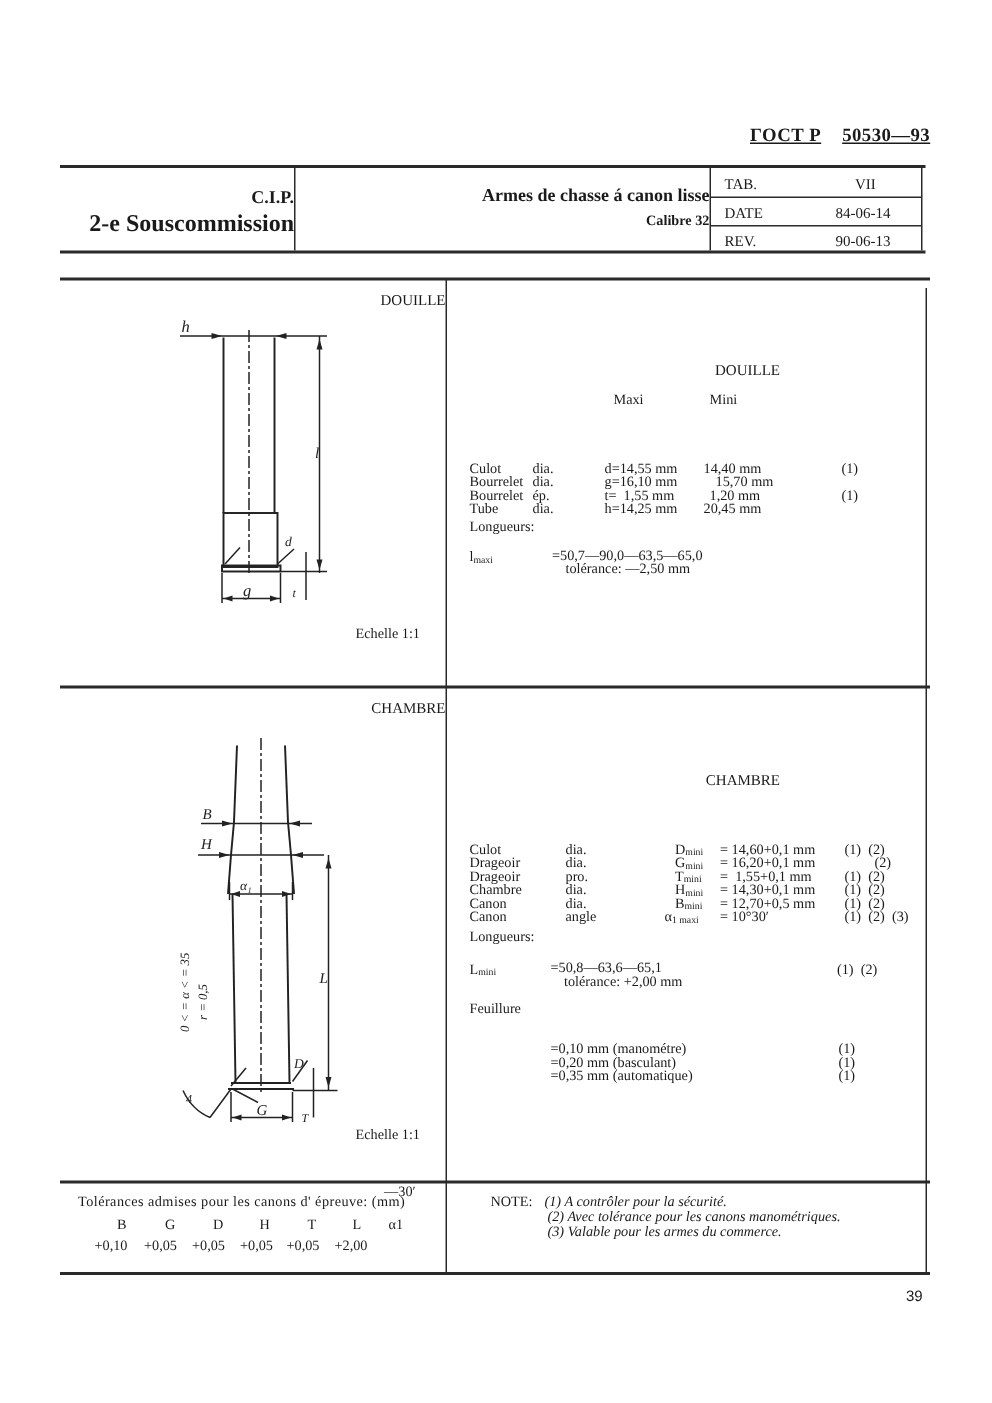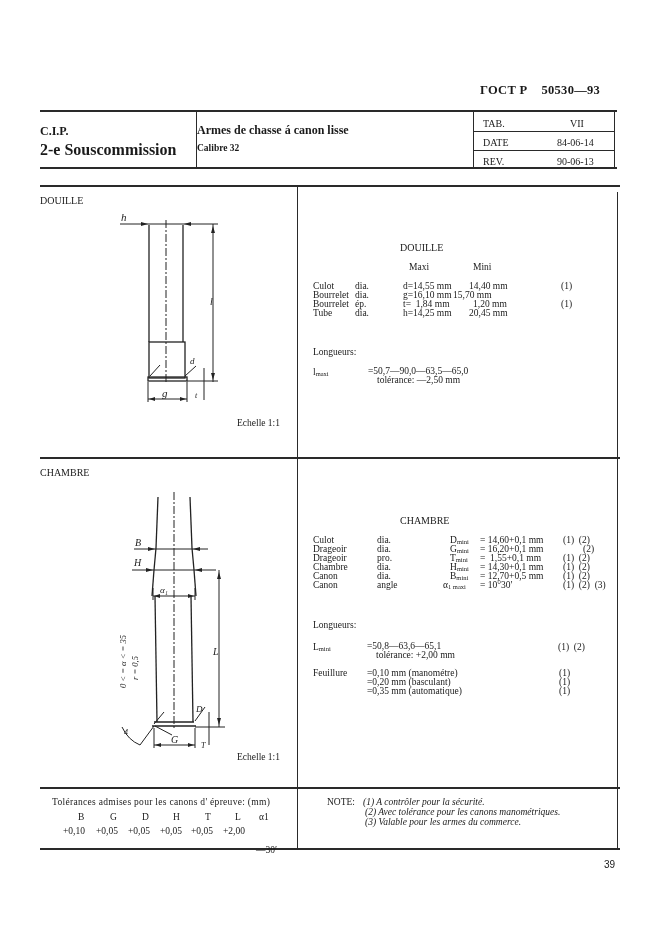--- a/index.html
+++ b/index.html
@@ -1,27 +1,27 @@
 <!DOCTYPE html>
 <html><head>
 <meta charset="utf-8">
 <style>
   html, body { margin:0; padding:0; background:#ffffff; }
   body { width:661px; height:935px; position:relative; overflow:hidden;
          font-family:"Liberation Serif","DejaVu Serif",serif; color:#1a1a1a; }
   .abs { position:absolute; }
-  .hdr-std { left:480px; top:83px; font-size:12.5px; font-weight:bold; letter-spacing:0.3px; }
+  .hdr-std { left:500px; top:83px; font-size:12.5px; font-weight:bold; letter-spacing:0.3px;text-decoration:underline; }
   .hdr-std span { margin-right:14px; }
   .hl { position:absolute; background:#2a2a2a; }
   .vl { position:absolute; background:#2a2a2a; }
-  .c { text-align:left; }
+  .c { text-align:right; }
   .small { font-size:9.5px; }
   .t10 { font-size:10px; }
   .bold { font-weight:bold; }
-  .row { position:absolute; white-space:nowrap; font-size:9.5px; line-height:9.5px; }
+  .row { position:absolute; white-space:nowrap; font-size:9.5px; line-height:9.5px;margin-top:27px; }
   svg { position:absolute; overflow:visible; }
   sub { font-size:6.5px; vertical-align:-1px; }
 </style>
 </head>
 <body>
 
 <div class="abs hdr-std">
   <span>ГОСТ Р</span><span style="margin-right:0">50530—93</span>
 </div>
 
@@ -108,27 +108,27 @@
     <span class="abs" style="left:0">Culot</span>
     <span class="abs" style="left:42px">dia.</span>
     <span class="abs" style="left:90px">d=14,55 mm</span>
     <span class="abs" style="left:156px">14,40 mm</span>
     <span class="abs" style="left:248px">(1)</span>
   </div>
   <div class="row" style="top:291px; left:313px;">
     <span class="abs" style="left:0">Bourrelet</span>
     <span class="abs" style="left:42px">dia.</span>
     <span class="abs" style="left:90px">g=16,10 mm</span>
-    <span class="abs" style="left:140px">15,70 mm</span>
+    <span class="abs" style="left:164px">15,70 mm</span>
     <span class="abs" style="left:248px"></span>
   </div>
   <div class="row" style="top:300px; left:313px;">
     <span class="abs" style="left:0">Bourrelet</span>
     <span class="abs" style="left:42px">ép.</span>
-    <span class="abs" style="left:90px; white-space:pre">t=  1,84 mm</span>
+    <span class="abs" style="left:90px; white-space:pre">t=  1,55 mm</span>
     <span class="abs" style="left:160px">1,20 mm</span>
     <span class="abs" style="left:248px">(1)</span>
   </div>
   <div class="row" style="top:309px; left:313px;">
     <span class="abs" style="left:0">Tube</span>
     <span class="abs" style="left:42px">dia.</span>
     <span class="abs" style="left:90px">h=14,25 mm</span>
     <span class="abs" style="left:156px">20,45 mm</span>
     <span class="abs" style="left:248px"></span>
   </div>
@@ -291,21 +291,21 @@
   <span class="abs small" style="left:235px; top:812px;">L</span>
   <span class="abs small" style="left:259px; top:812px;">α1</span>
 </div>
 <div>
   <span class="abs small" style="left:63px; top:826px;">+0,10</span>
   <span class="abs small" style="left:96px; top:826px;">+0,05</span>
   <span class="abs small" style="left:128px; top:826px;">+0,05</span>
   <span class="abs small" style="left:160px; top:826px;">+0,05</span>
   <span class="abs small" style="left:191px; top:826px;">+0,05</span>
   <span class="abs small" style="left:223px; top:826px;">+2,00</span>
-  <span class="abs small" style="left:256px; top:845px;">—30′</span>
+  <span class="abs small" style="left:256px; top:790px;">—30′</span>
 </div>
 
 <div class="abs small" style="left:327px; top:797px;">NOTE:</div>
 <div class="abs small" style="left:363px; top:797px; line-height:10px;font-style:italic;">
   <div>(1) A contrôler pour la sécurité.</div>
   <div style="padding-left:2px">(2) Avec tolérance pour les canons manométriques.</div>
   <div style="padding-left:2px">(3) Valable pour les armes du commerce.</div>
 </div>
 
 <div class="abs" style="left:604px; top:859px; font-size:10px; font-family:'Liberation Sans',sans-serif;">39</div>

